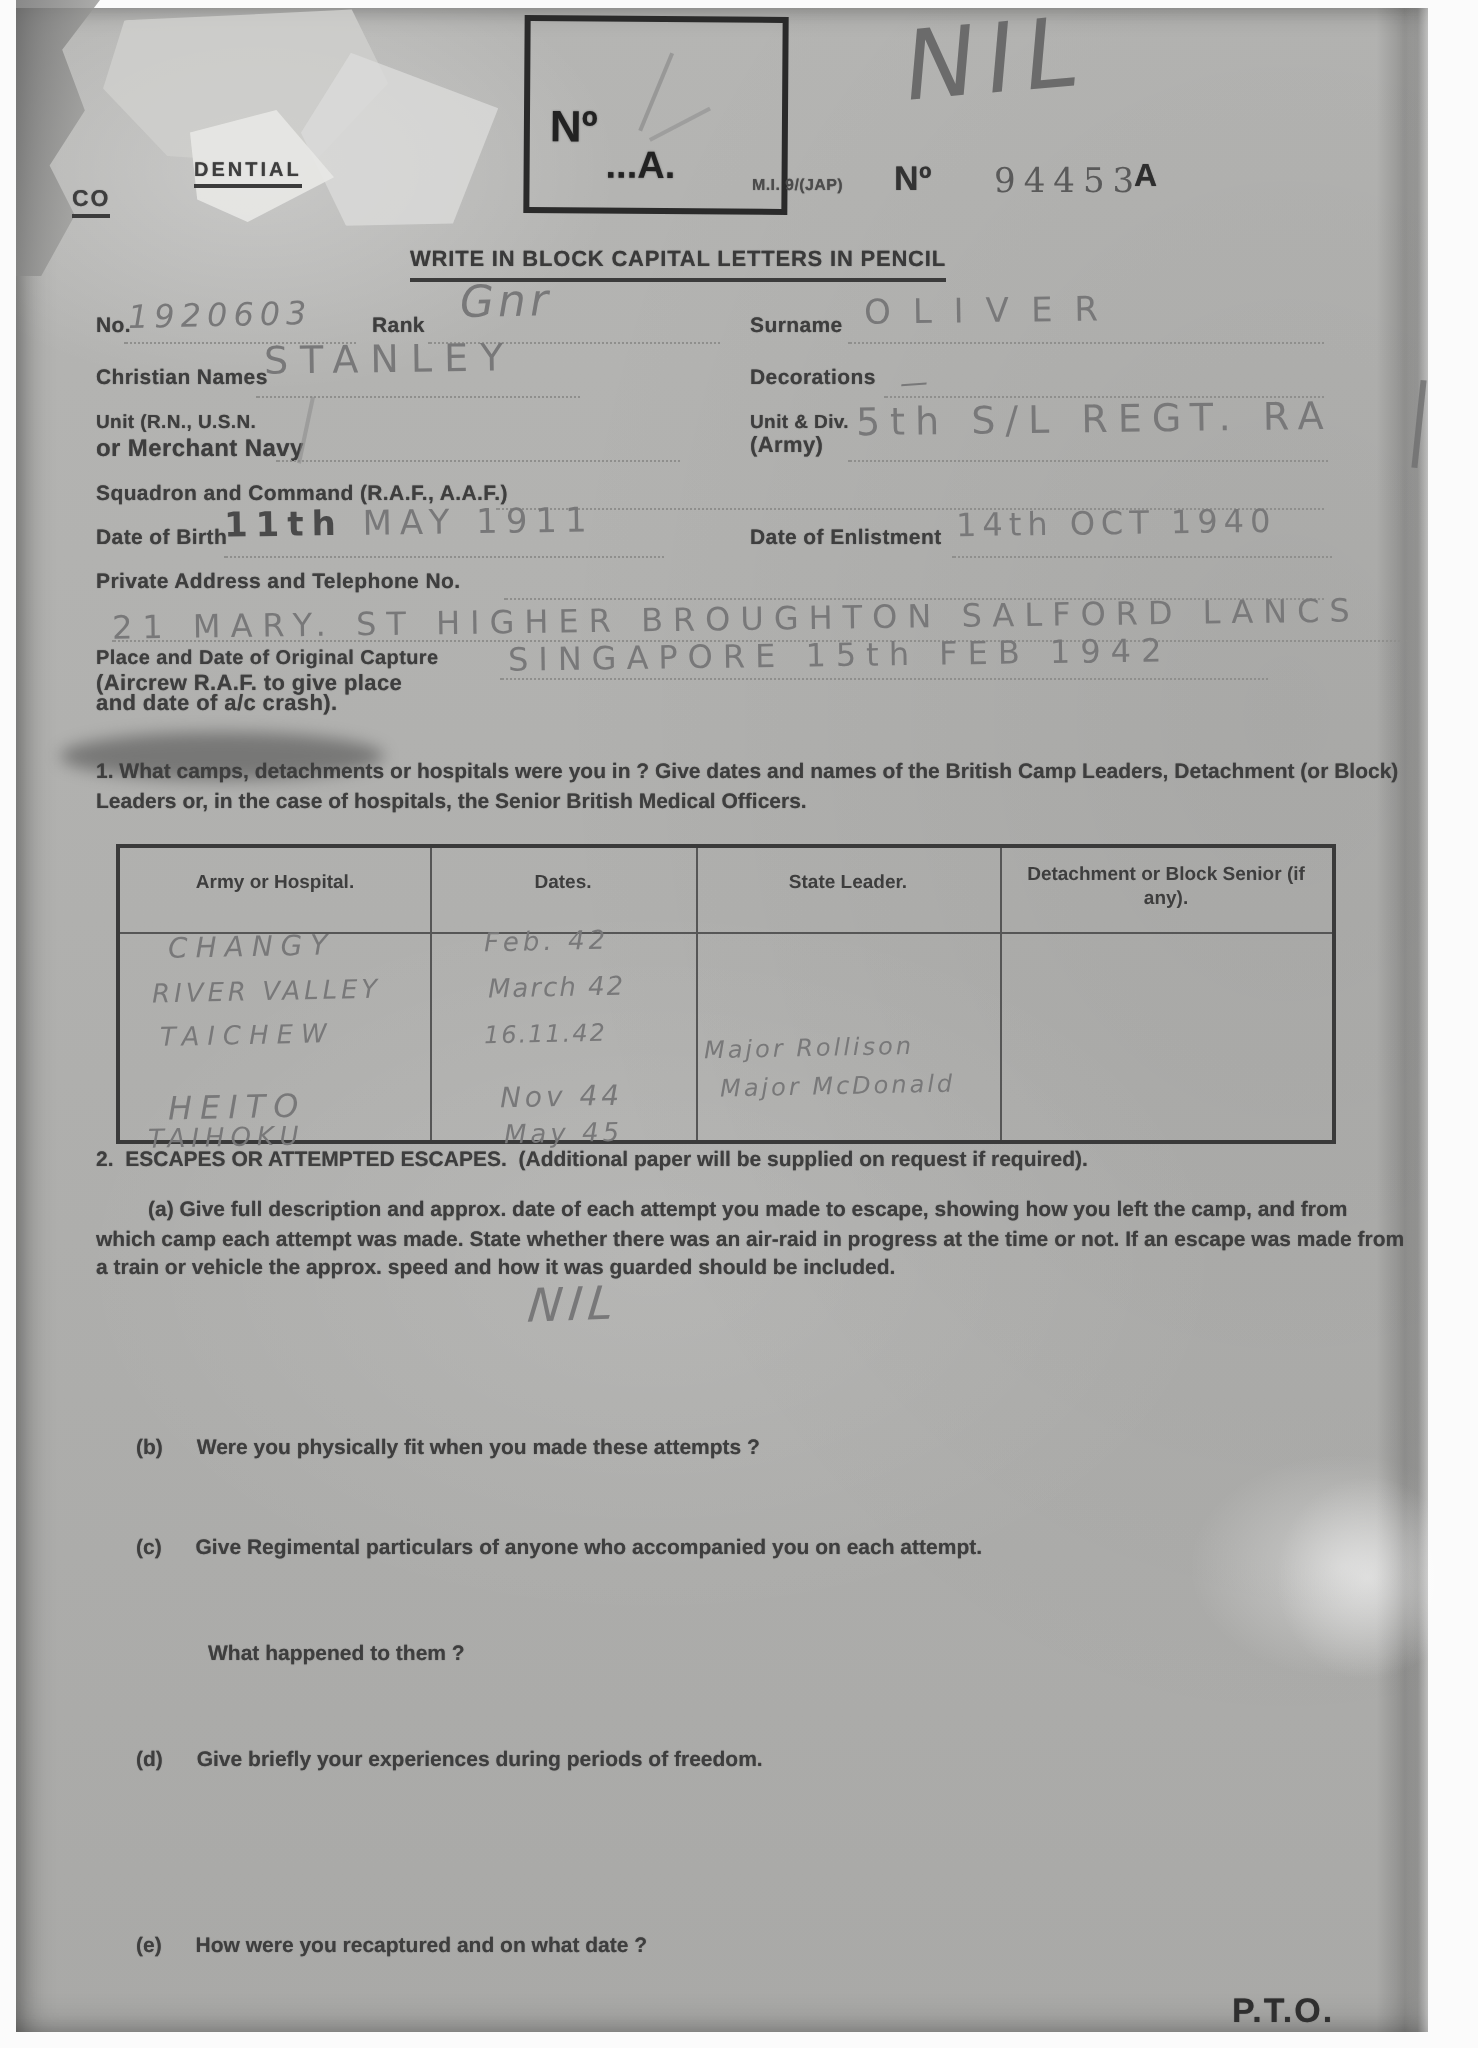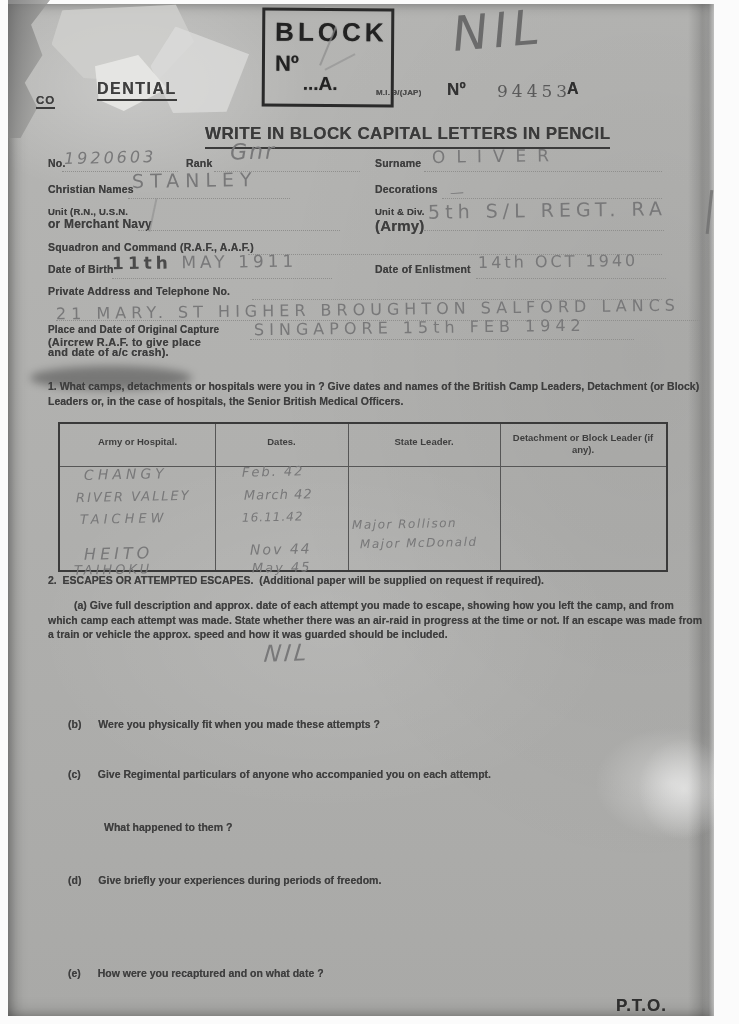--- a/index.html
+++ b/index.html
@@ -56,38 +56,37 @@
 <div class="decor" style="left:95px;top:55px;width:72px;height:56px;background:#e8e8e6;opacity:.9;
             clip-path:polygon(0 20%,60% 0,100% 60%,40% 100%,5% 80%);"></div>
 <div class="decor" style="left:30px;top:366px;width:162px;height:24px;background:#3f3f3f;opacity:.5;
             filter:blur(4px);border-radius:50%;"></div>
 <div class="decor" style="left:688px;top:4px;width:26px;height:1012px;
             background:linear-gradient(90deg,transparent,rgba(0,0,0,.16) 55%,rgba(110,110,110,.22) 80%,rgba(255,255,255,.45));"></div>
 <div class="decor" style="left:638px;top:738px;width:92px;height:102px;
             background:radial-gradient(closest-side,rgba(255,255,255,.45),transparent);"></div>
 
 <div class="stampbox">
-  <span class="stamptxt" style="left:10px;top:6px;font-size:26px;letter-spacing:4px;">BLOCK</span>
   <span class="stamptxt" style="left:10px;top:40px;font-size:22px;">Nº</span>
   <span class="stamptxt" style="left:38px;top:62px;font-size:19px;">...A.</span>
   <div style="position:absolute;left:62px;top:14px;width:2px;height:42px;background:#8b8b8b;opacity:.7;transform:rotate(22deg);"></div>
   <div style="position:absolute;left:58px;top:50px;width:34px;height:2px;background:#8f8f8f;opacity:.6;transform:rotate(-28deg);"></div>
 </div>
 
 <div class="hw" style="left:452px;top:2px;font-size:48px;letter-spacing:5px;color:#6b6b6b;transform:rotate(-5deg) skewX(-10deg);">NIL</div>
 
-<span class="lab" style="left:97px;top:80px;font-size:16px;letter-spacing:1.5px;border-bottom:2px solid #3c3c3c;padding-bottom:1px;">DENTIAL</span>
+<span class="lab" style="left:97px;top:80px;font-size:10px;letter-spacing:1.5px;border-bottom:2px solid #3c3c3c;padding-bottom:1px;">DENTIAL</span>
 <span class="lab" style="left:36px;top:94px;font-size:11.5px;letter-spacing:1px;border-bottom:2px solid #3c3c3c;padding-bottom:1px;">CO</span>
 
 <span class="lab" style="left:376px;top:88px;font-size:8px;color:#4c4c4c;">M.I. 9/(JAP)</span>
 <span class="lab" style="left:447px;top:80px;font-size:17px;color:#333;">Nº</span>
 <span style="position:absolute;left:497px;top:81px;font-size:17px;font-family:'DejaVu Serif', serif;color:#5a5a5a;letter-spacing:4px;">94453</span>
 <span class="lab" style="left:567px;top:80px;font-size:16px;color:#2e2e2e;">A</span>
 
-<div style="position:absolute;left:205px;top:124px;font-size:17px;font-weight:bold;color:#3a3a3a;
+<div style="position:absolute;left:205px;top:124px;font-size:11px;font-weight:bold;color:#3a3a3a;
             letter-spacing:.4px;border-bottom:2px solid #3b3b3b;padding-bottom:3px;white-space:nowrap;
             text-shadow:0 0 .5px rgba(50,50,50,.7);">WRITE IN BLOCK CAPITAL LETTERS IN PENCIL</div>
 
 <span class="lab" style="left:48px;top:157px;">No.</span>
 <div class="fline" style="left:62px;top:170px;width:116px;"></div>
 <span class="hw hws" style="left:64px;top:148px;font-size:16px;letter-spacing:3px;">1920603</span>
 <span class="lab" style="left:186px;top:157px;">Rank</span>
 <div class="fline" style="left:214px;top:170px;width:146px;"></div>
 <span class="hw hws" style="left:230px;top:139px;font-size:22px;letter-spacing:2px;">Gnr</span>
 <span class="lab" style="left:375px;top:157px;">Surname</span>
@@ -99,21 +98,21 @@
 <span class="hw hwc" style="left:132px;top:169px;font-size:19px;letter-spacing:6px;">STANLEY</span>
 <span class="lab" style="left:375px;top:183px;">Decorations</span>
 <div class="fline" style="left:442px;top:197px;width:220px;"></div>
 <span class="hw hws" style="left:450px;top:184px;font-size:14px;transform:rotate(-4deg);">—</span>
 
 <span class="lab lab-sm" style="left:48px;top:206px;font-size:9.5px;">Unit (R.N., U.S.N.</span>
 <span class="lab lab-sm" style="left:48px;top:217px;font-size:12px;">or Merchant Navy</span>
 <div class="fline" style="left:138px;top:229px;width:202px;"></div>
 <div style="position:absolute;left:152px;top:198px;width:2px;height:34px;background:#8a8a8a;opacity:.55;transform:rotate(12deg);"></div>
 <span class="lab lab-sm" style="left:375px;top:206px;font-size:9.5px;">Unit &amp; Div.</span>
-<span class="lab lab-sm" style="left:375px;top:217px;font-size:15px;">(Army)</span>
+<span class="lab lab-sm" style="left:375px;top:217px;font-size:11px;">(Army)</span>
 <div class="fline" style="left:424px;top:229px;width:240px;"></div>
 <span class="hw hwc" style="left:428px;top:199px;font-size:19px;letter-spacing:5px;">5th S/L REGT. RA</span>
 <div style="position:absolute;left:708px;top:190px;width:2.5px;height:44px;background:#6f6f6f;opacity:.8;transform:rotate(6deg);"></div>
 
 <span class="lab" style="left:48px;top:241px;">Squadron and Command (R.A.F., A.A.F.)</span>
 <div class="fline" style="left:248px;top:253px;width:414px;"></div>
 
 <span class="lab" style="left:48px;top:263px;">Date of Birth</span>
 <div class="fline" style="left:112px;top:277px;width:220px;"></div>
 <span class="hw hwc" style="left:112px;top:252px;font-size:17px;letter-spacing:4px;">
@@ -138,21 +137,21 @@
 <div class="ptext" style="left:48px;top:379px;width:652px;">1.  What camps, detachments or hospitals were you in ?   Give dates and names of the British Camp Leaders,  Detachment (or Block) Leaders or, in the case of hospitals, the Senior British Medical Officers.</div>
 
 <div class="tbl">
   <div class="vline" style="left:155px;"></div>
   <div class="vline" style="left:288px;"></div>
   <div class="vline" style="left:440px;"></div>
   <div class="hline" style="top:42px;"></div>
   <div class="th" style="left:0;top:12px;width:155px;">Army or Hospital.</div>
   <div class="th" style="left:155px;top:12px;width:133px;">Dates.</div>
   <div class="th" style="left:288px;top:12px;width:152px;">State Leader.</div>
-  <div class="th" style="left:448px;top:8px;width:150px;">Detachment or Block Leader (if any).</div>
+  <div class="th" style="left:448px;top:8px;width:150px;">Detachment or Block Senior (if any).</div>
 </div>
 
 <span class="hw hws" style="left:84px;top:466px;font-size:14px;letter-spacing:4px;">CHANGY</span>
 <span class="hw hws" style="left:76px;top:489px;font-size:13px;letter-spacing:2px;">RIVER VALLEY</span>
 <span class="hw hws" style="left:80px;top:511px;font-size:13px;letter-spacing:4px;">TAICHEW</span>
 <span class="hw hws" style="left:84px;top:544px;font-size:16px;letter-spacing:4px;">HEITO</span>
 <span class="hw hws" style="left:74px;top:562px;font-size:13px;letter-spacing:3px;">TAIHOKU</span>
 <span class="hw hws" style="left:242px;top:464px;font-size:13px;letter-spacing:2px;">Feb. 42</span>
 <span class="hw hws" style="left:244px;top:487px;font-size:13px;letter-spacing:1px;">March 42</span>
 <span class="hw hws" style="left:242px;top:510px;font-size:12px;letter-spacing:1px;">16.11.42</span>

